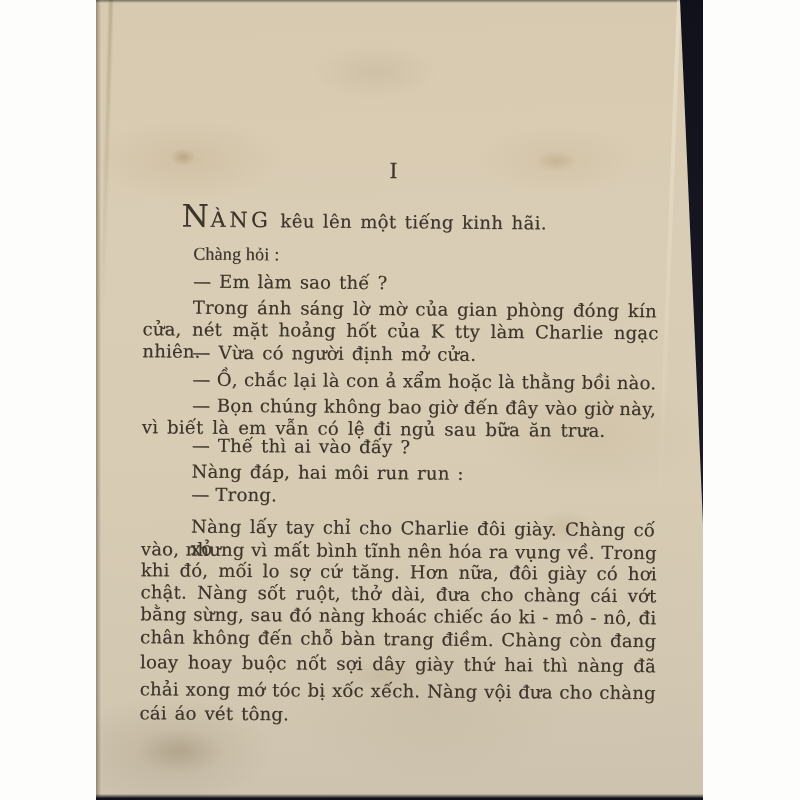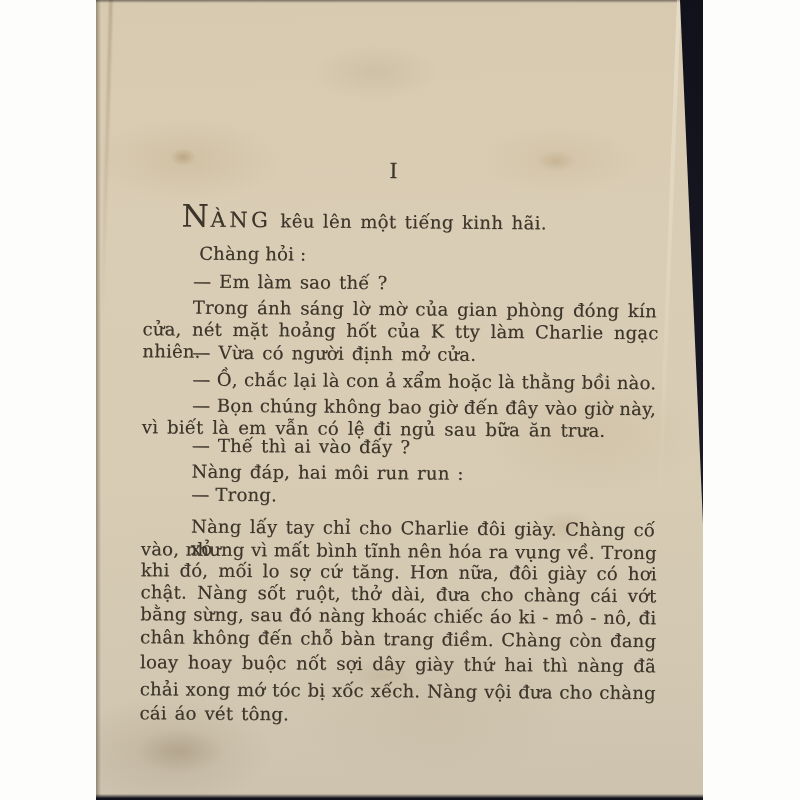--- a/index.html
+++ b/index.html
@@ -88,21 +88,21 @@
       <div class="stain" style="left:250px;top:660px;width:70px;height:30px;background:radial-gradient(rgba(140,115,80,.12), rgba(140,115,80,0) 70%);"></div>
 
       <div class="textwrap">
 
         <div class="ln numeral" style="top:159px;left:48px;width:500px;">I</div>
 
         <div class="ln" style="top:205px;left:86px;">
           <span class="cap-initial">N</span><span class="cap-small">ÀNG</span><span class="cap-rest">kêu lên một tiếng kinh hãi.</span>
         </div>
 
-        <div class="ln" style="top:243px;left:104px;">Chàng hỏi :</div>
+        <div class="ln" style="top:243px;left:98px;font-family:Liberation Serif, serif;">Chàng hỏi :</div>
         <div class="ln" style="top:271px;left:98px;word-spacing:2px;">— Em làm sao thế ?</div>
         <div class="ln jf" style="top:297px;left:98px;width:464px;">Trong ánh sáng lờ mờ của gian phòng đóng kín</div>
         <div class="ln jf" style="top:319px;left:48px;width:516px;">cửa, nét mặt hoảng hốt của K tty làm Charlie ngạc nhiên.</div>
         <div class="ln" style="top:342px;left:98px;word-spacing:2px;">— Vừa có người định mở cửa.</div>
         <div class="ln jf" style="top:369px;left:98px;width:464px;">— Ồ, chắc lại là con ả xẩm hoặc là thằng bồi nào.</div>
         <div class="ln jf" style="top:395px;left:98px;width:464px;">— Bọn chúng không bao giờ đến đây vào giờ này,</div>
         <div class="ln" style="top:417px;left:48px;word-spacing:3px;">vì biết là em vẫn có lệ đi ngủ sau bữa ăn trưa.</div>
         <div class="ln" style="top:435px;left:98px;word-spacing:2px;">— Thế thì ai vào đấy ?</div>
         <div class="ln" style="top:461px;left:98px;word-spacing:2px;">Nàng đáp, hai môi run run :</div>
         <div class="ln" style="top:484px;left:98px;">— Trong.</div>

